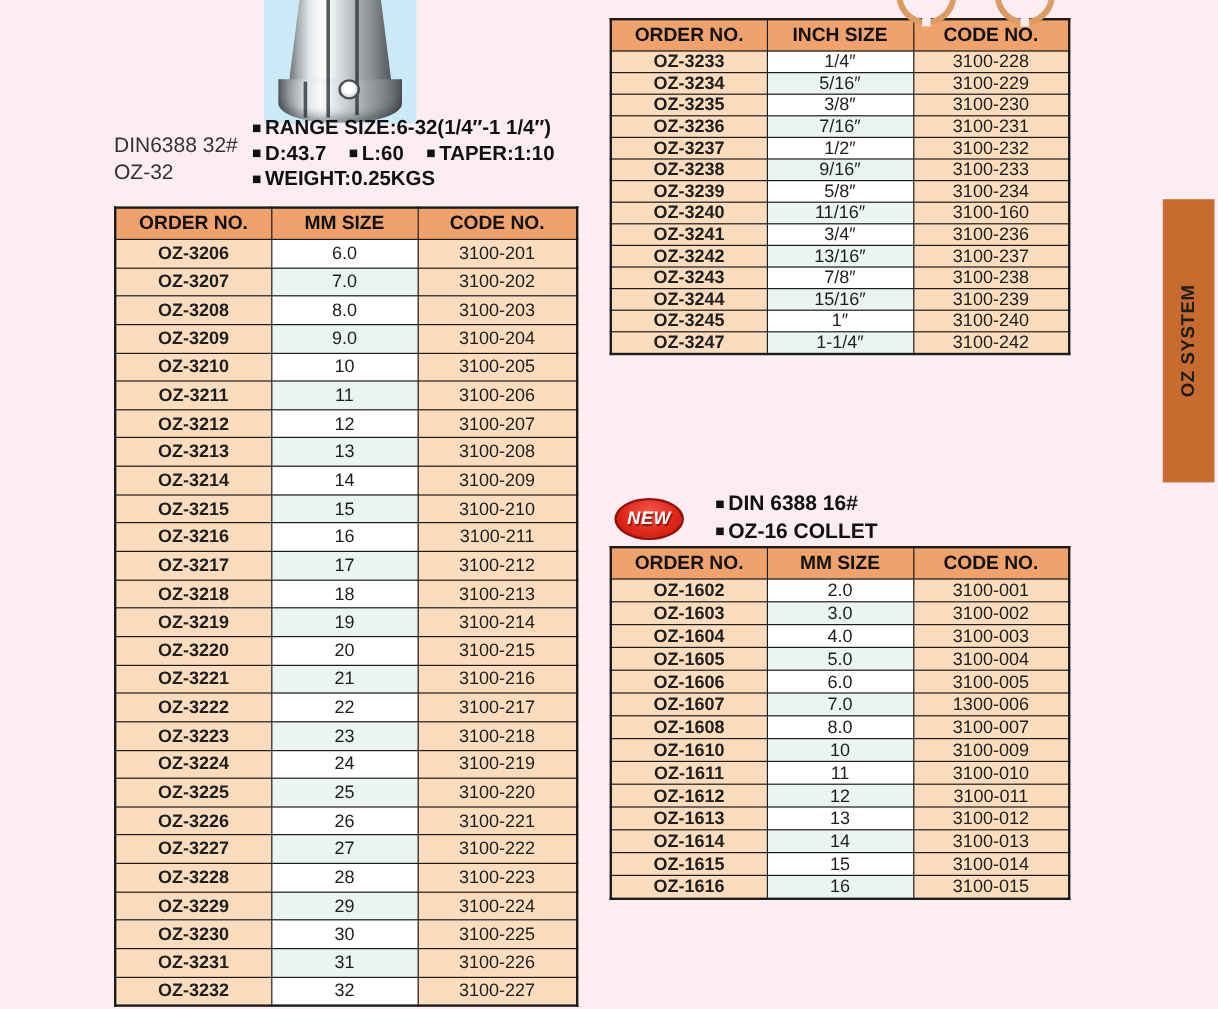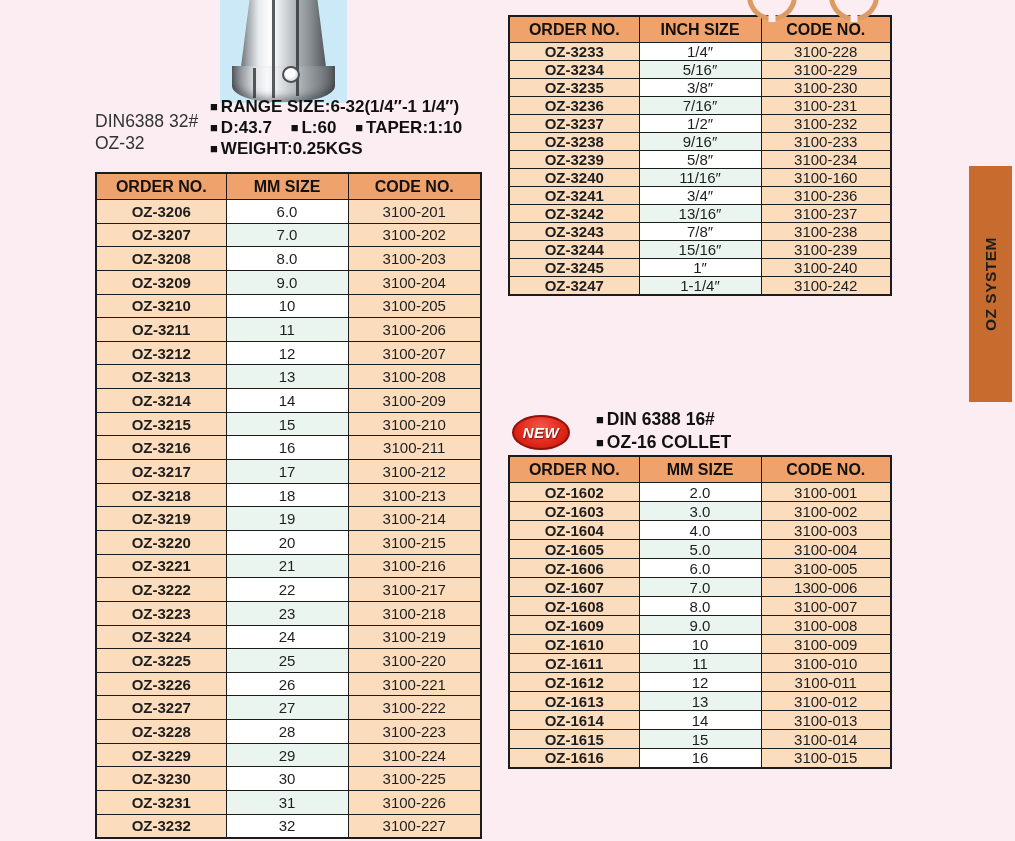--- a/index.html
+++ b/index.html
@@ -393,25 +393,20 @@
           <td class="c0">OZ-1607</td>
           <td class="c1">7.0</td>
           <td class="c2">1300-006</td>
         </tr>
         <tr>
           <td class="c0">OZ-1608</td>
           <td class="c1">8.0</td>
           <td class="c2">3100-007</td>
         </tr>
         <tr>
-          <td class="c0">OZ-1609</td>
-          <td class="c1">9.0</td>
-          <td class="c2">3100-008</td>
-        </tr>
-        <tr>
           <td class="c0">OZ-1610</td>
           <td class="c1">10</td>
           <td class="c2">3100-009</td>
         </tr>
         <tr>
           <td class="c0">OZ-1611</td>
           <td class="c1">11</td>
           <td class="c2">3100-010</td>
         </tr>
         <tr>

